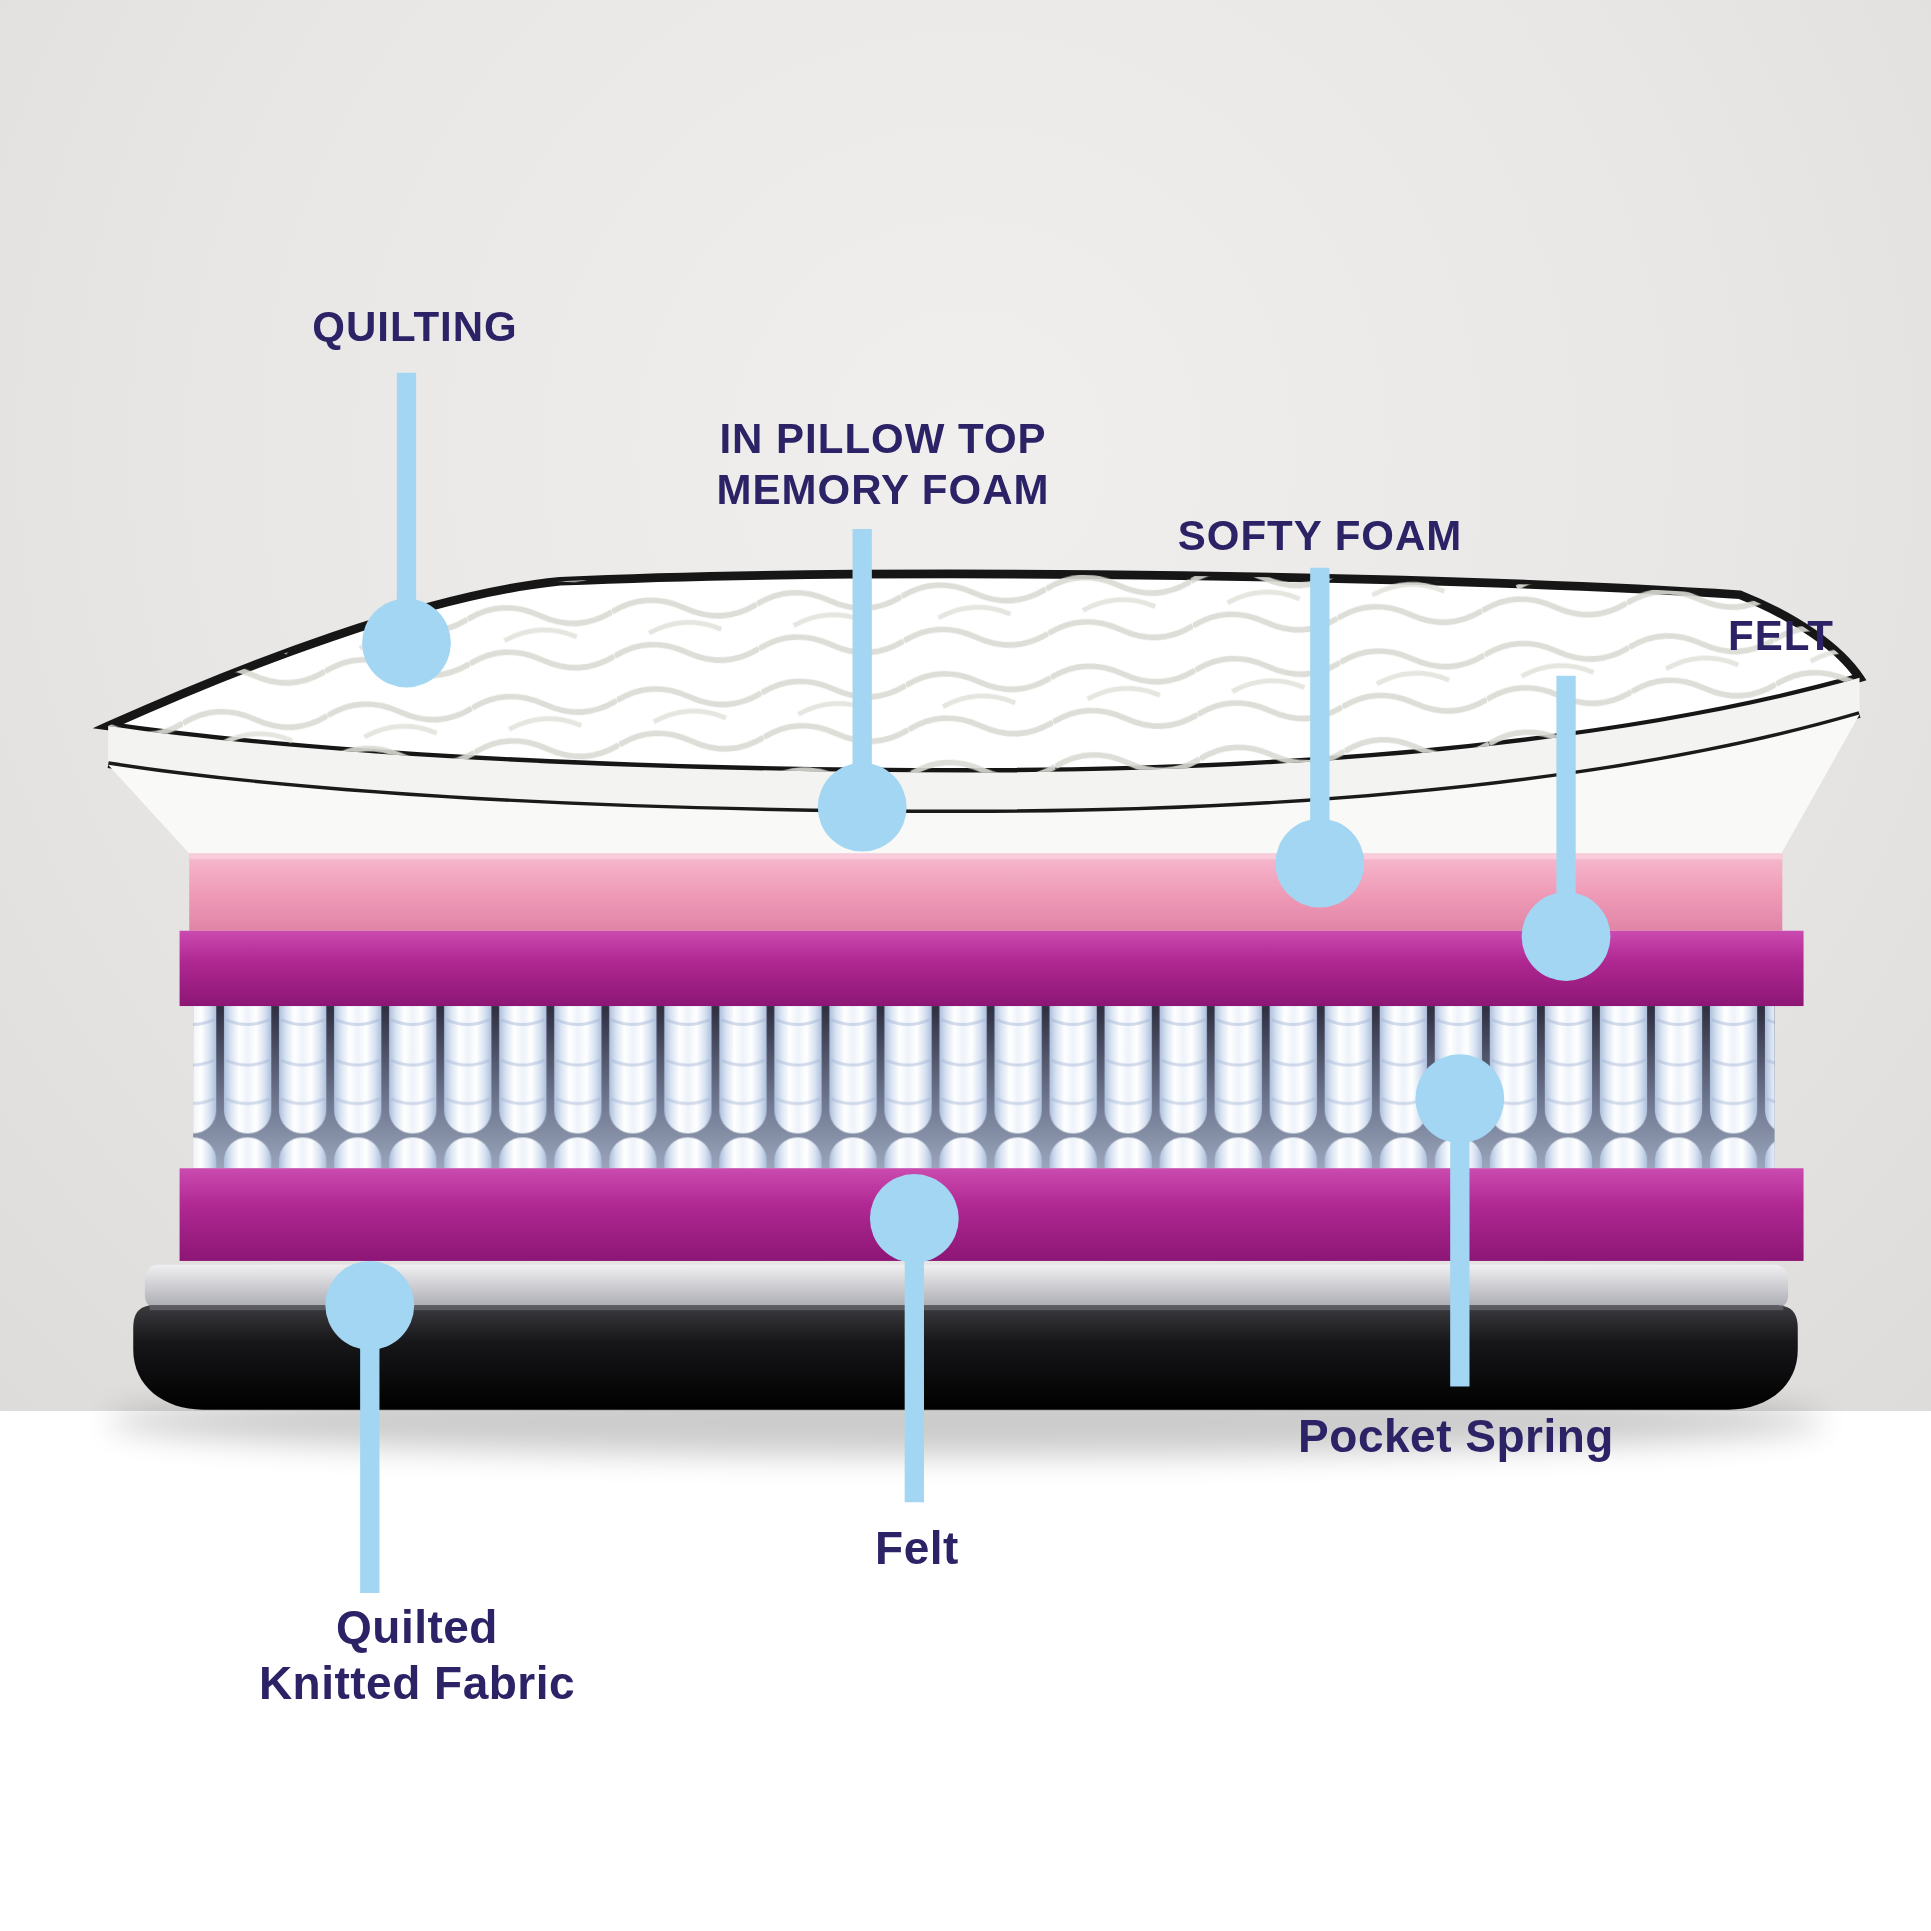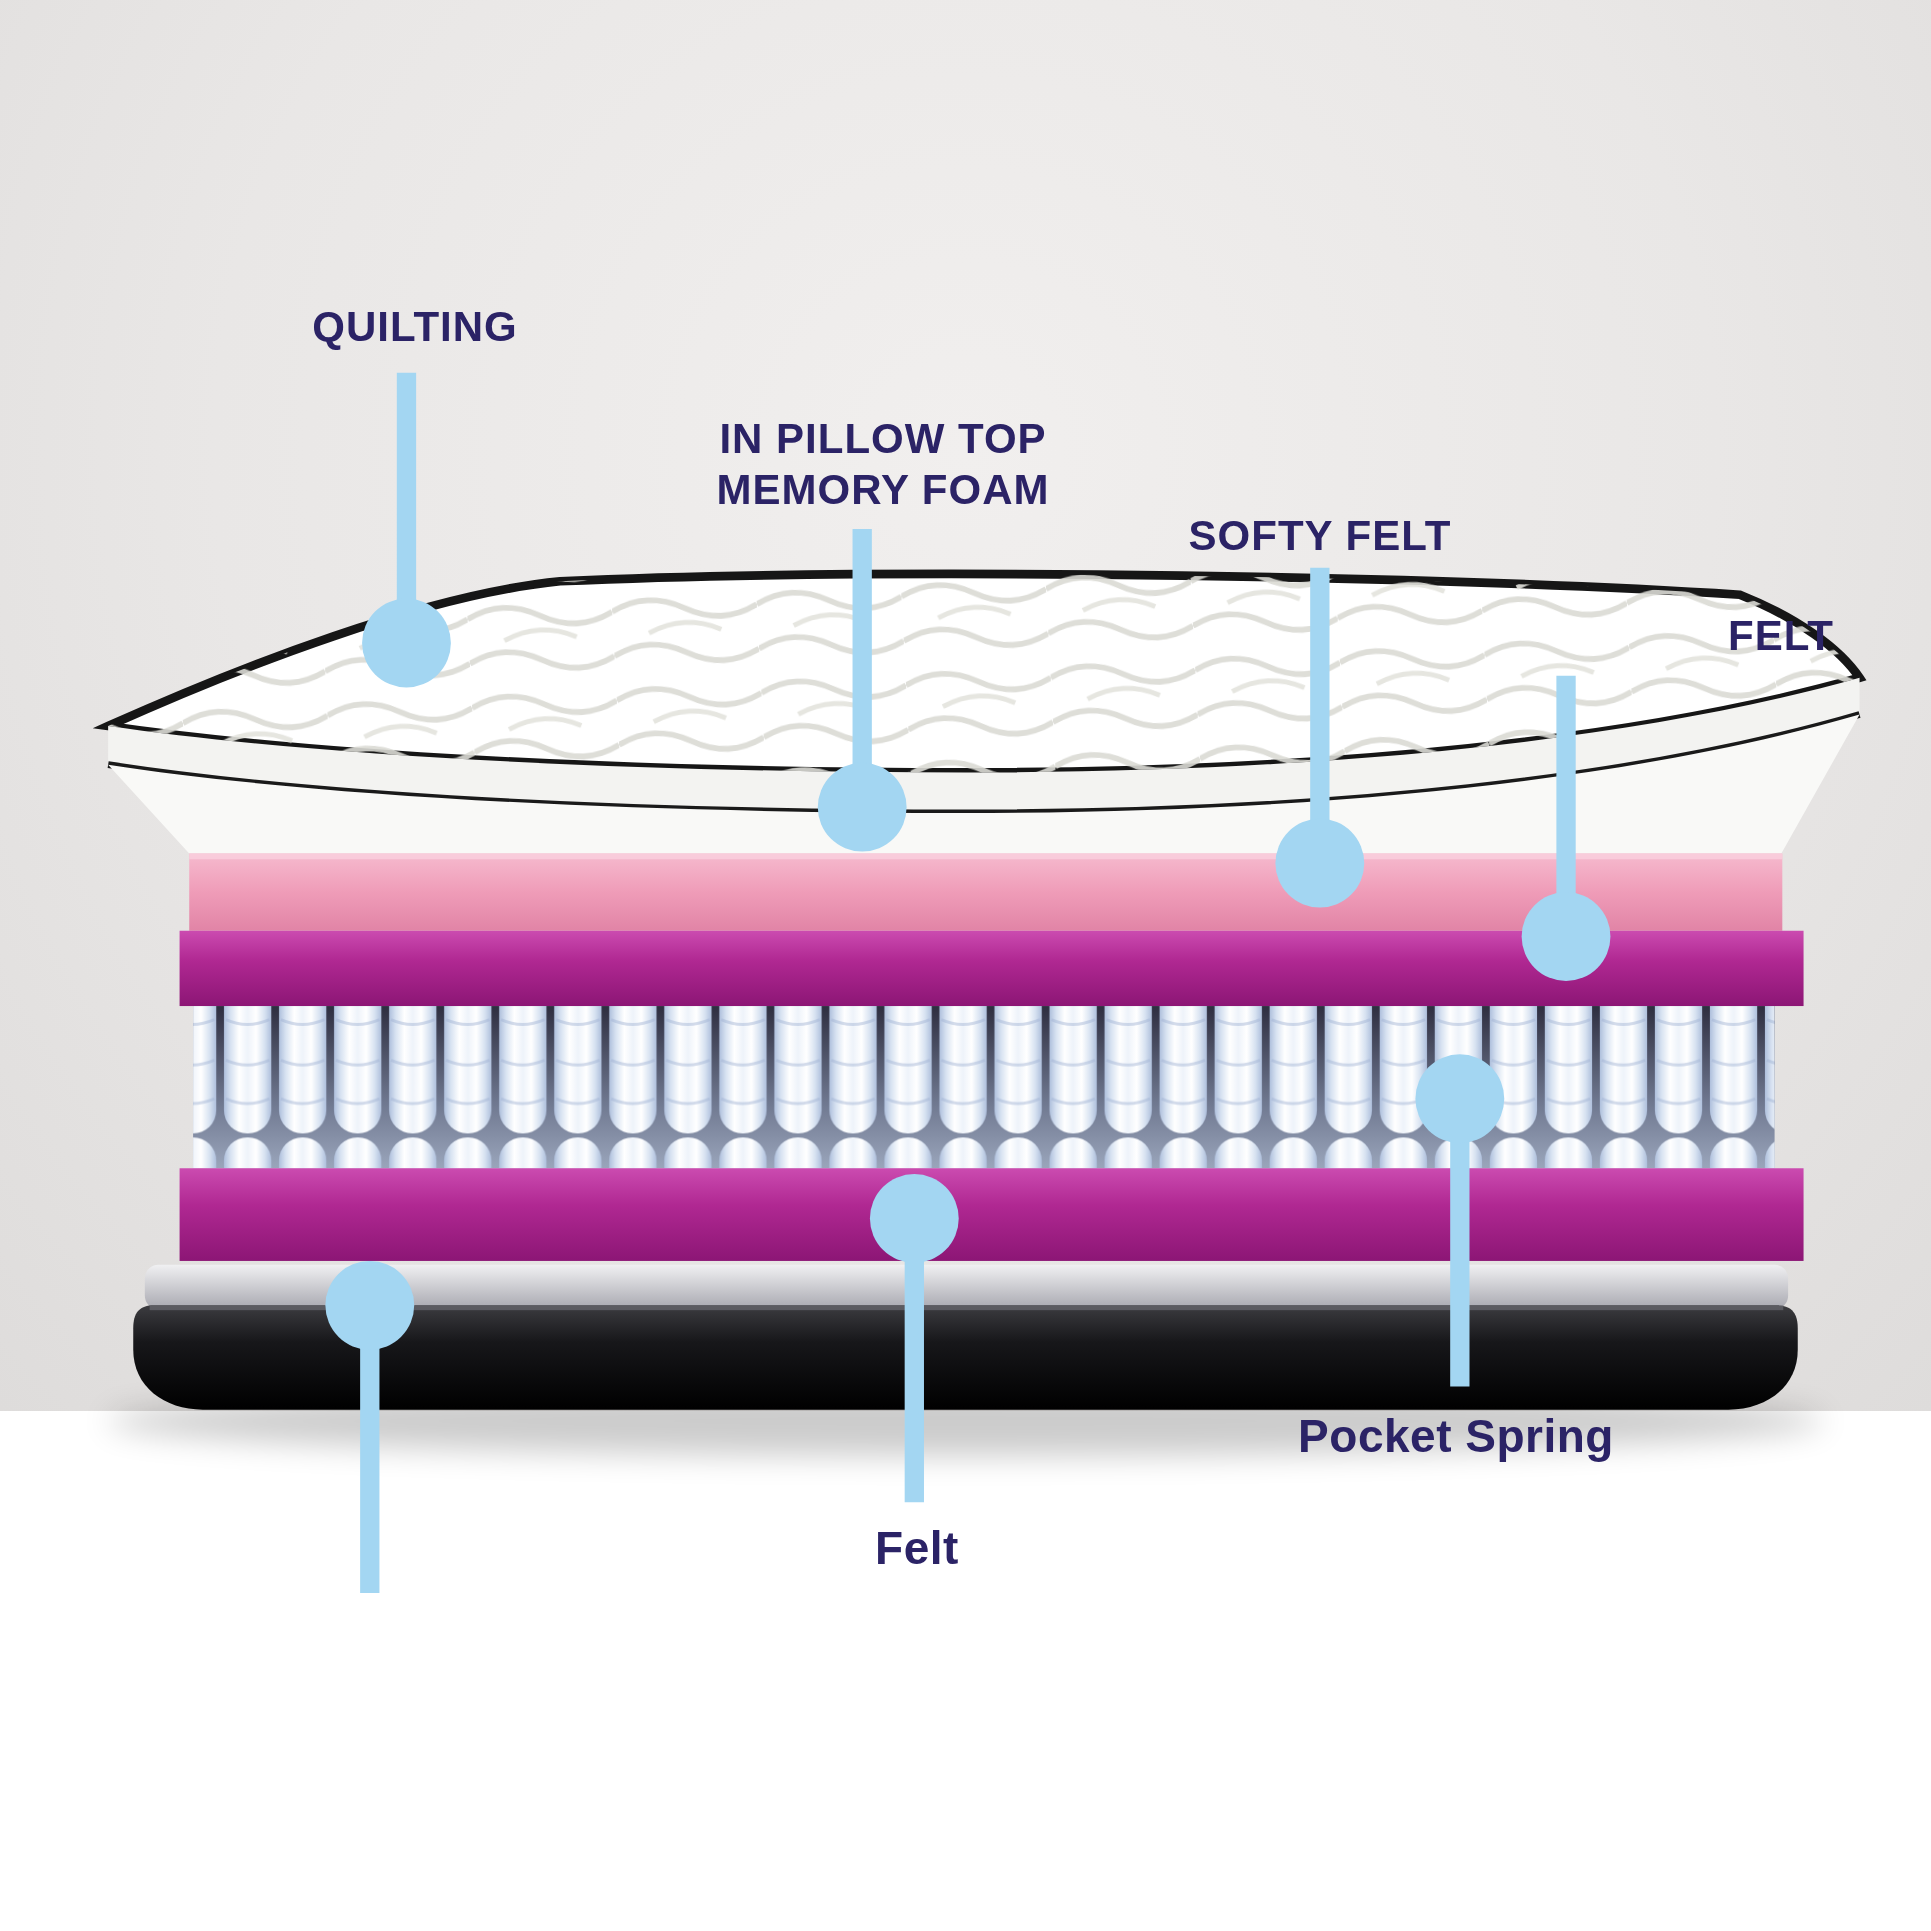--- a/index.html
+++ b/index.html
@@ -169,23 +169,27 @@
     </g>
   </svg>
 
   <div class="label small lbl-quilting">QUILTING</div>
 
   <div class="label small lbl-memory">
     <div>IN PILLOW TOP</div>
     <div>MEMORY FOAM</div>
   </div>
 
-  <div class="label small lbl-softy">SOFTY FELT</div>
+  <div class="label small lbl-softy">SOFTY FOAM</div>
 
   <div class="label small lbl-felt-top">FELT</div>
 
   <div class="label big lbl-pocket">Pocket Spring</div>
 
   <div class="label big lbl-felt-bottom">Felt</div>
 
+  <div class="label big lbl-quilted">
+    <div>Quilted</div>
+    <div>Knitted Fabric</div>
+  </div>
 
 </div>
 
 
 </body></html>

